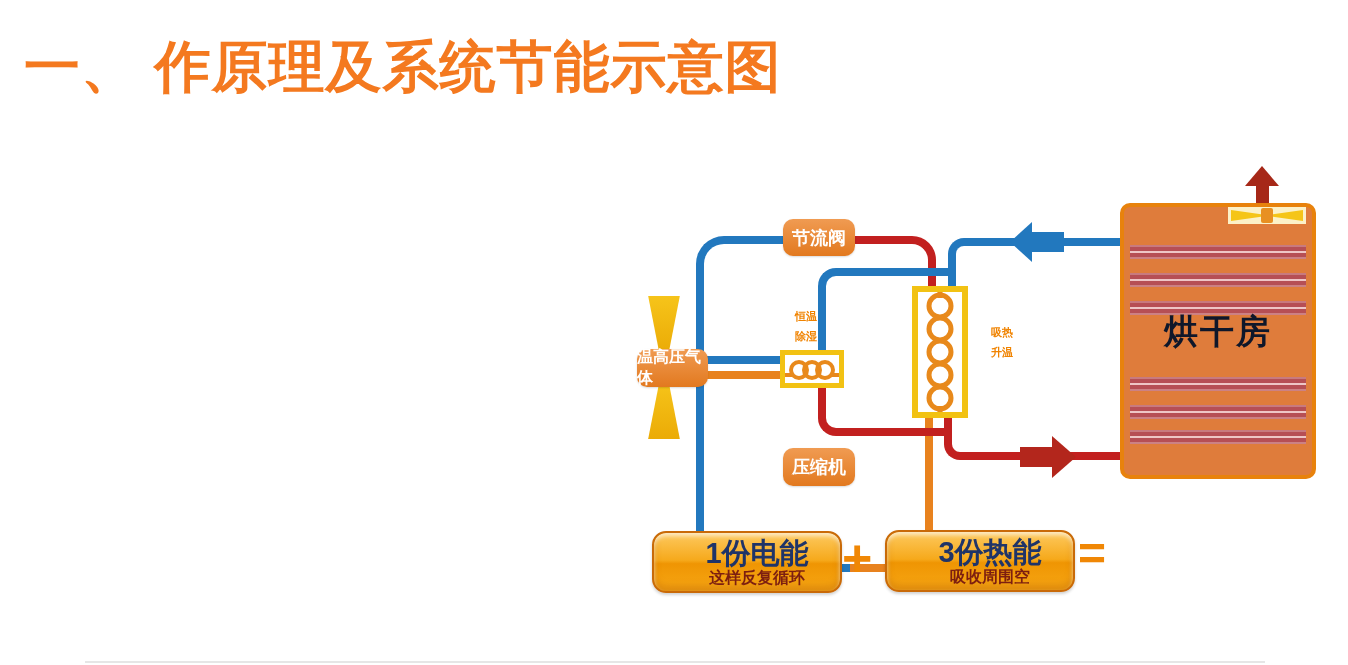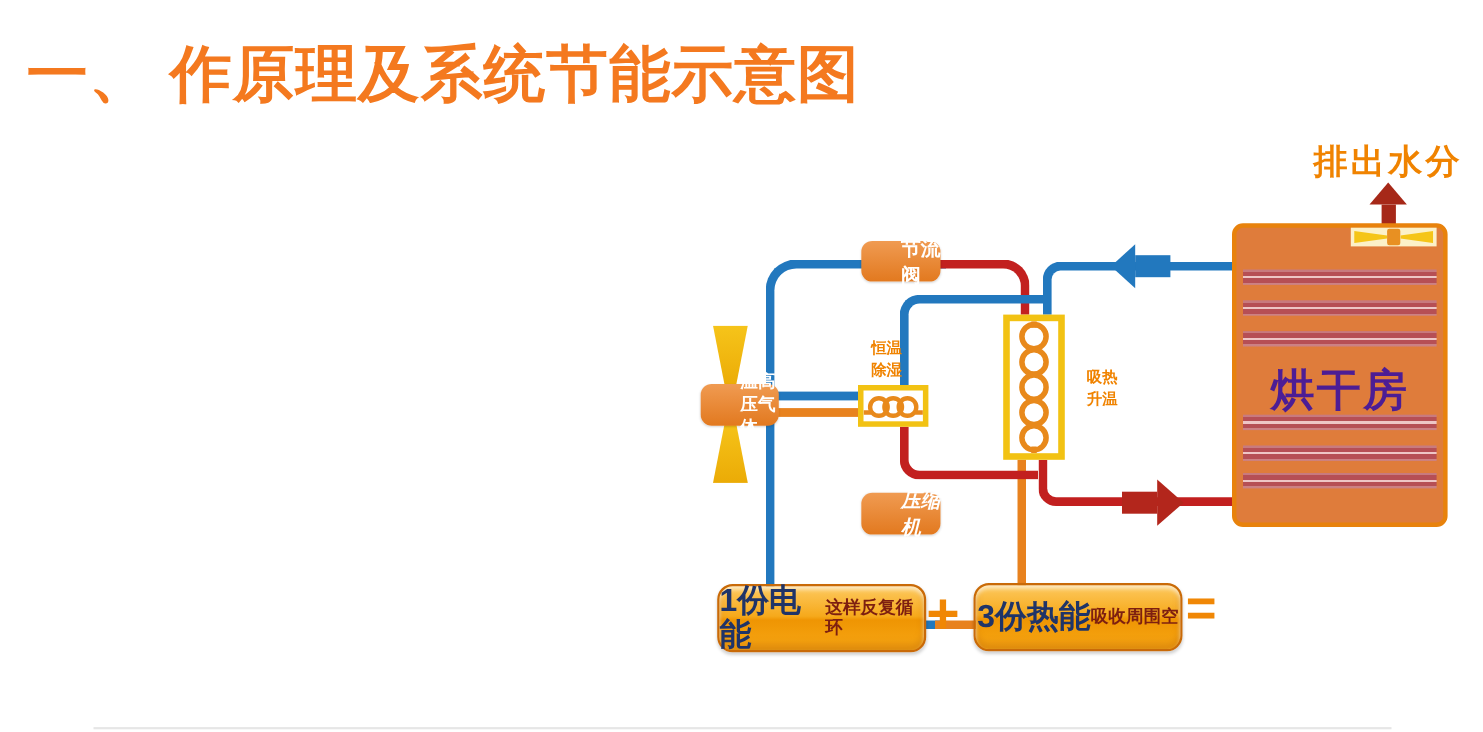--- a/index.html
+++ b/index.html
@@ -38,36 +38,36 @@
 
   
   .fan-blade{position:absolute;width:36px;height:57px;
     background:linear-gradient(180deg,#F6C41A,#EBAB06);}
   .fan-top{left:26px;top:196px;clip-path:polygon(6% 0,94% 0,63% 100%,37% 100%);}
   .fan-bottom{left:26px;top:282px;clip-path:polygon(37% 0,63% 0,94% 100%,6% 100%);}
 
   
   .tag{position:absolute;box-sizing:border-box;border-radius:10px;color:#fff;font-weight:700;
     background:linear-gradient(180deg,#F09B52,#E2791F);display:flex;align-items:center;
-    justify-content:center;box-shadow:0 1px 2px rgba(0,0,0,.15);padding-left:36px;}
+    justify-content:center;box-shadow:0 1px 2px rgba(0,0,0,.15);}
   .tag-throttle{left:163px;top:119px;width:72px;height:37px;font-size:18px;}
   .tag-airenergy{left:17px;top:249px;width:71px;height:38px;font-size:16px;}
-  .tag-compressor{left:163px;top:348px;width:72px;height:38px;font-size:18px;font-style:italic;}
+  .tag-compressor{left:163px;top:348px;width:72px;height:38px;font-size:18px;}
 
   
   .coilbox{position:absolute;box-sizing:border-box;background:#fff;border:5px solid #F2C213;}
   .coil-small{left:160px;top:250px;width:64px;height:38px;}
   .coil-big{left:292px;top:186px;width:56px;height:132px;border-width:6px;}
   .coilbox svg{display:block;width:100%;height:100%;}
 
   
-  .note{position:absolute;color:#F08300;font-weight:800;font-size:14px;line-height:20px;
+  .note{position:absolute;color:#F08300;font-weight:800;font-size:11px;line-height:20px;
     text-align:center;white-space:pre-line;}
   .note-dehumid{left:146px;top:206px;width:80px;}
-  .note-absorbheat{left:350px;top:232px;width:64px;}
+  .note-absorbheat{left:350px;top:222px;width:64px;}
 
   
   .arr{position:absolute;display:flex;align-items:center;}
   .arrow-left{left:390px;top:122px;}
   .arrow-left .head{width:0;height:0;border-top:20px solid transparent;
     border-bottom:20px solid transparent;border-right:22px solid #2278BE;}
   .arrow-left .body{width:32px;height:20px;background:#2278BE;}
   .arrow-right{left:400px;top:336px;}
   .arrow-right .body{width:32px;height:20px;background:#B3261C;}
   .arrow-right .head{width:0;height:0;border-top:21px solid transparent;
@@ -76,39 +76,39 @@
   .arrow-up .head{width:0;height:0;border-left:17px solid transparent;
     border-right:17px solid transparent;border-bottom:20px solid #A62818;}
   .arrow-up .shaft{width:13px;height:21px;background:#A62818;}
 
   
   .room{left:500px;top:103px;width:196px;height:276px;box-sizing:border-box;
     background:#DF7C3B;border:4px solid #E8820C;border-radius:10px;}
   .room-stripe{position:absolute;left:6px;right:6px;height:14px;
     background:linear-gradient(180deg,#c87a7e 0 2px,#b64f55 2px 6px,#eec6c6 6px 8px,
                #b64f55 8px 12px,#cc8184 12px 14px);}
-  .room-title{position:absolute;left:0;right:0;top:120px;text-align:center;color:#4c1d95;
-    font-size:40px;font-weight:700;letter-spacing:2px;z-index:3;}
+  .room-title{position:absolute;left:0;right:0;top:102px;text-align:center;color:#0f172a;
+    font-size:34px;font-weight:700;letter-spacing:2px;z-index:3;}
   .room-vent{position:absolute;left:104px;top:0px;width:78px;height:17px;background:#FCF1C8;
     display:flex;align-items:center;justify-content:center;}
   .vent-blade{width:30px;height:13px;background:#F5C518;}
   .vent-left{clip-path:polygon(0 8%,100% 40%,100% 60%,0 92%);}
   .vent-right{clip-path:polygon(0 40%,100% 8%,100% 92%,0 60%);}
   .vent-hub{width:12px;height:15px;background:#E89022;border-radius:2px;}
 
   .moisture-label{left:562px;top:26px;width:160px;text-align:center;color:#F08300;
     font-size:31px;font-weight:800;letter-spacing:3px;white-space:nowrap;}
 
   
   .ebtn{position:absolute;width:190px;height:62px;box-sizing:border-box;border-radius:14px;
     border:2px solid #C96A08;
     background:linear-gradient(180deg,#FDC95F 0%,#F6A91B 47%,#EF9503 53%,#F7A714 100%);
     box-shadow:inset 0 3px 4px rgba(255,255,255,.65), inset 0 -5px 7px rgba(175,85,0,.35),
                0 2px 3px rgba(0,0,0,.18);
-    display:flex;flex-direction:row;align-items:center;justify-content:center;}
+    display:flex;flex-direction:column;align-items:center;justify-content:center;padding-left:20px;}
   .ebtn .t1{font-size:29px;font-weight:800;color:#1F3468;line-height:31px;}
   .ebtn .t2{font-size:16px;font-weight:800;color:#7D1F10;line-height:18px;}
   .btn1{left:32px;top:431px;}
   .btn2{left:265px;top:430px;}
   .btn3{left:508px;top:430px;}
   .op{position:absolute;color:#F08705;font-weight:800;}
   .op-plus{left:222px;top:428px;font-size:52px;}
   .op-eq{left:458px;top:426px;font-size:48px;}
 
   .bottom-line{left:85px;top:661px;width:1180px;height:2px;background:#E6E6E6;}
@@ -189,21 +189,20 @@
       <div class="room-stripe" style="top:198px"></div>
       <div class="room-stripe" style="top:223px"></div>
       <div class="room-title">烘干房</div>
       <div class="room-vent">
         <div class="vent-blade vent-left"></div>
           <div class="vent-hub"></div>
           <div class="vent-blade vent-right"></div>
       </div>
     </div>
 
-    <div class="abs moisture-label">排出水分</div>
 
     <div class="ebtn btn1">
       <div class="t1">1份电能</div>
       <div class="t2">这样反复循环</div>
     </div>
     <div class="op op-plus">+</div>
     <div class="ebtn btn2">
       <div class="t1">3份热能</div>
       <div class="t2">吸收周围空</div>
     </div>

